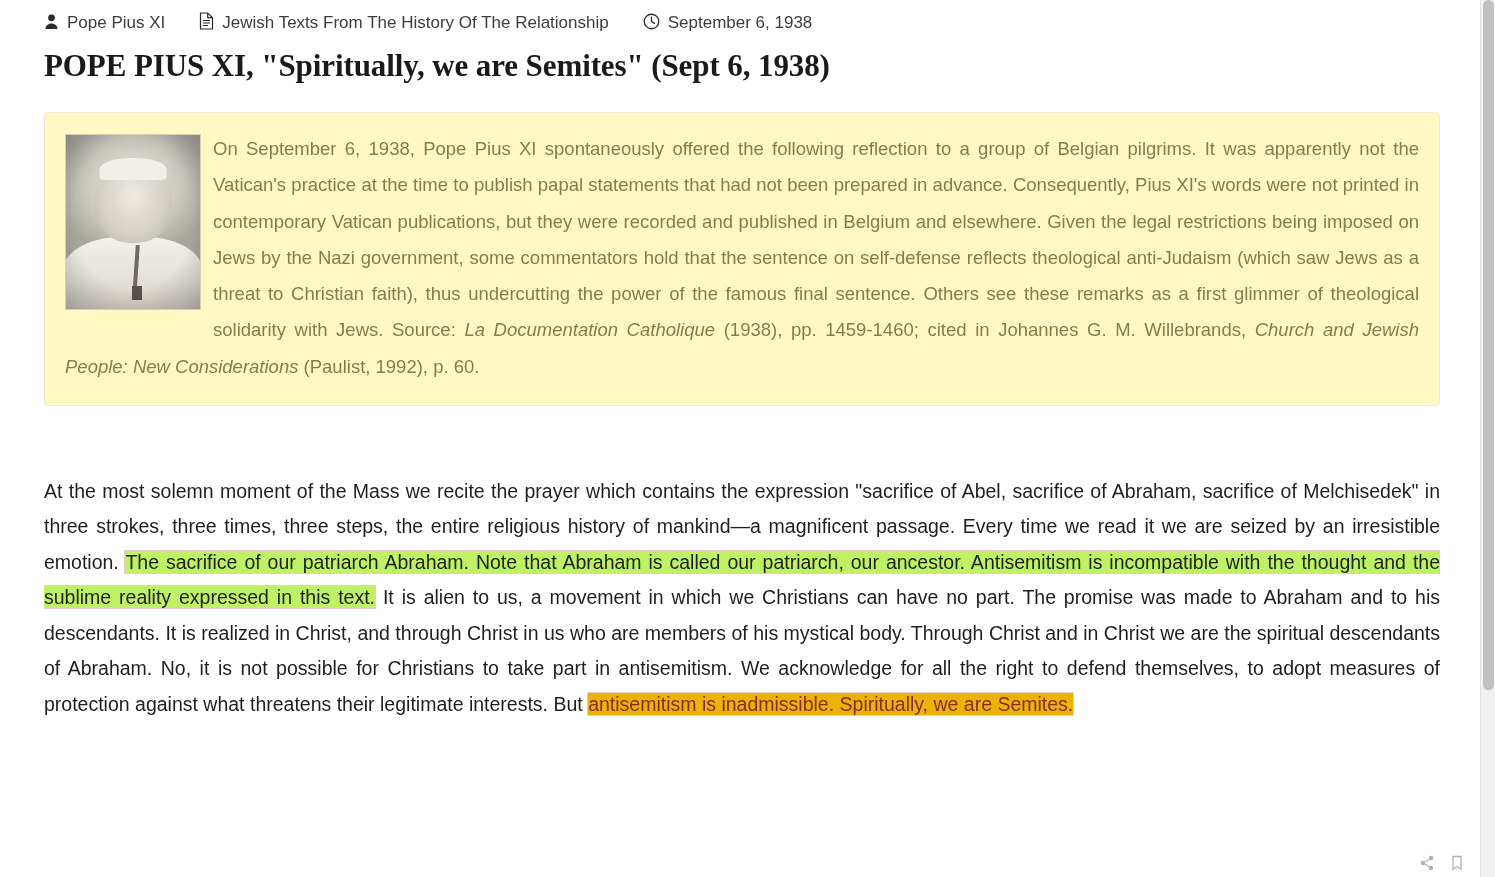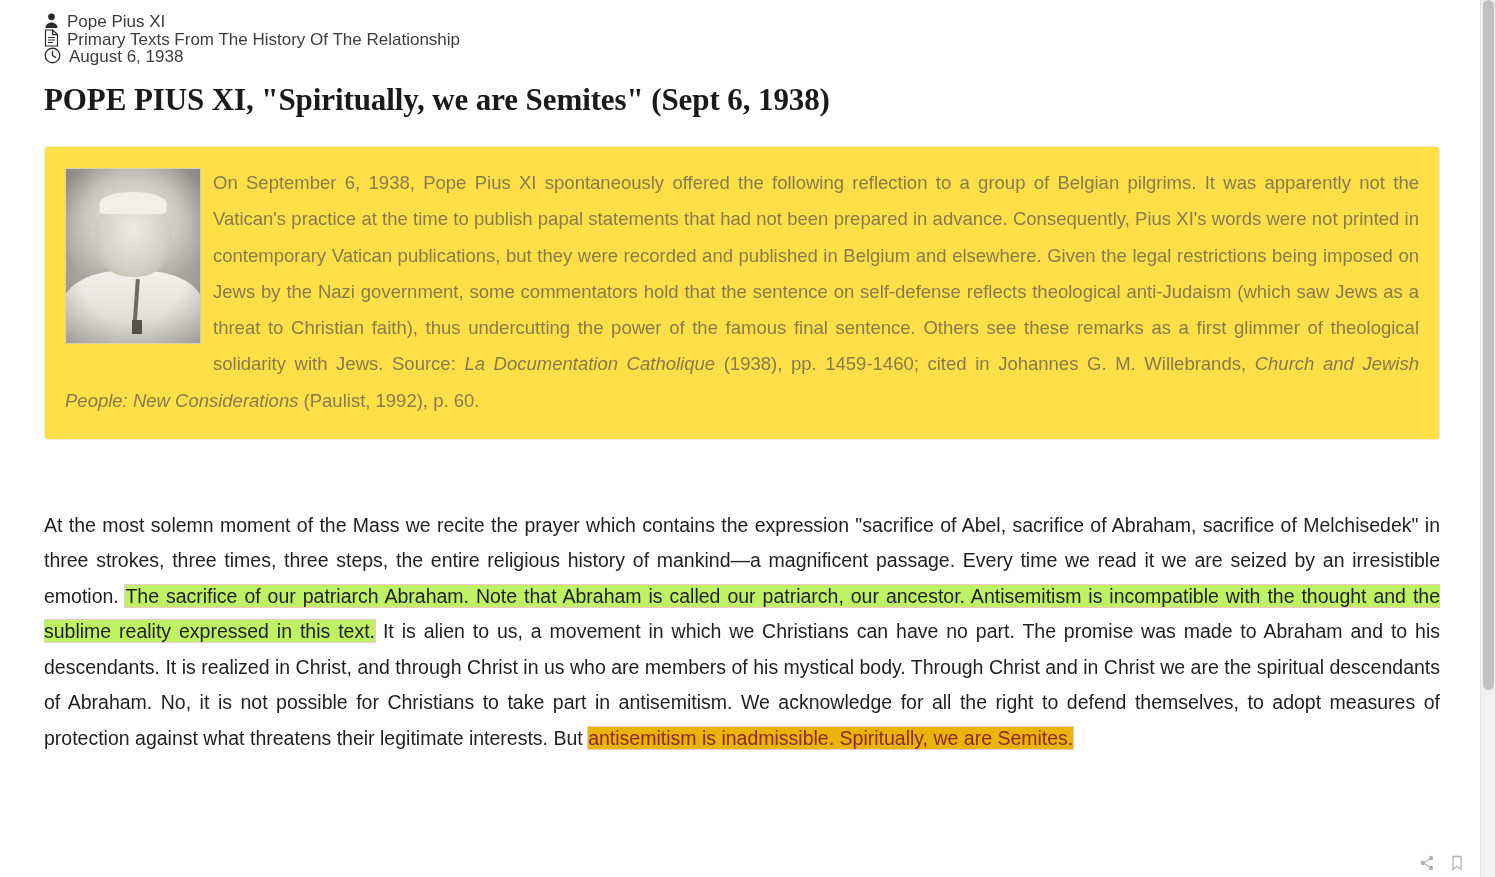--- a/index.html
+++ b/index.html
@@ -17,26 +17,25 @@
     height: 877px;
     background: #ffffff;
   }
   .content {
     padding: 0 44px 0 44px;
     width: 1484px;
   }
   
   .meta {
     display: flex;
-    align-items: flex-start;
+    align-items: flex-end;
     gap: 0px;
     padding-top: 12px;
     color: #3d3d3d;
     font-size: 17px;
-    flex-direction: column;
   }
   .meta-item {
     display: flex;
     align-items: center;
     gap: 8px;
     margin-right: 34px;
     white-space: nowrap;
   }
   .meta-item svg { display: block; }
   .meta-label { line-height: 1; position: relative; top: 1px; }
@@ -47,21 +46,21 @@
     font-weight: bold;
     font-size: 31px;
     color: #1a1a1a;
     margin: 18px 0 0 0;
     letter-spacing: -0.1px;
   }
 
   
   .callout {
     margin-top: 28px;
-    background: #fde047;
+    background: #fef9c3;
     border: 1px solid #f2ead0;
     border-radius: 4px;
     padding: 18px 20px 20px 20px;
     color: #8a7a4e;
     font-size: 18.5px;
     line-height: 1.96;
     text-align: justify;
   }
   .callout .portrait {
     float: left;
@@ -189,31 +188,31 @@
       </div>
 
       <div class="meta-item">
         <span>
           <svg width="15" height="18" viewBox="0 0 15 18">
             <path d="M1.5 1h7.2L13.5 5.6V17H1.5z" fill="none" stroke="#2b2b2b" stroke-width="1.2"></path>
             <path d="M8.7 1v4.6h4.8" fill="none" stroke="#2b2b2b" stroke-width="1.2"></path>
             <path d="M4 8.5h7M4 11h7M4 13.5h5" stroke="#2b2b2b" stroke-width="1"></path>
           </svg>
         </span>
-        <span class="meta-label">Primary Texts From The History Of The Relationship</span>
+        <span class="meta-label">Jewish Texts From The History Of The Relationship</span>
       </div>
 
       <div class="meta-item">
         <span>
           <svg width="17" height="17" viewBox="0 0 18 18">
             <circle cx="9" cy="9" r="7.7" fill="none" stroke="#2b2b2b" stroke-width="1.4"></circle>
             <path d="M9 4.4V9l3.2 2" fill="none" stroke="#2b2b2b" stroke-width="1.4" stroke-linecap="round"></path>
           </svg>
         </span>
-        <span class="meta-label">August 6, 1938</span>
+        <span class="meta-label">September 6, 1938</span>
       </div>
 
     </div>
 
     <h1 class="title">POPE PIUS XI, "Spiritually, we are Semites" (Sept 6, 1938)</h1>
 
     <div class="callout">
       <div class="portrait">
         <div class="ph-bg"></div>
         <div class="ph-body"></div>

